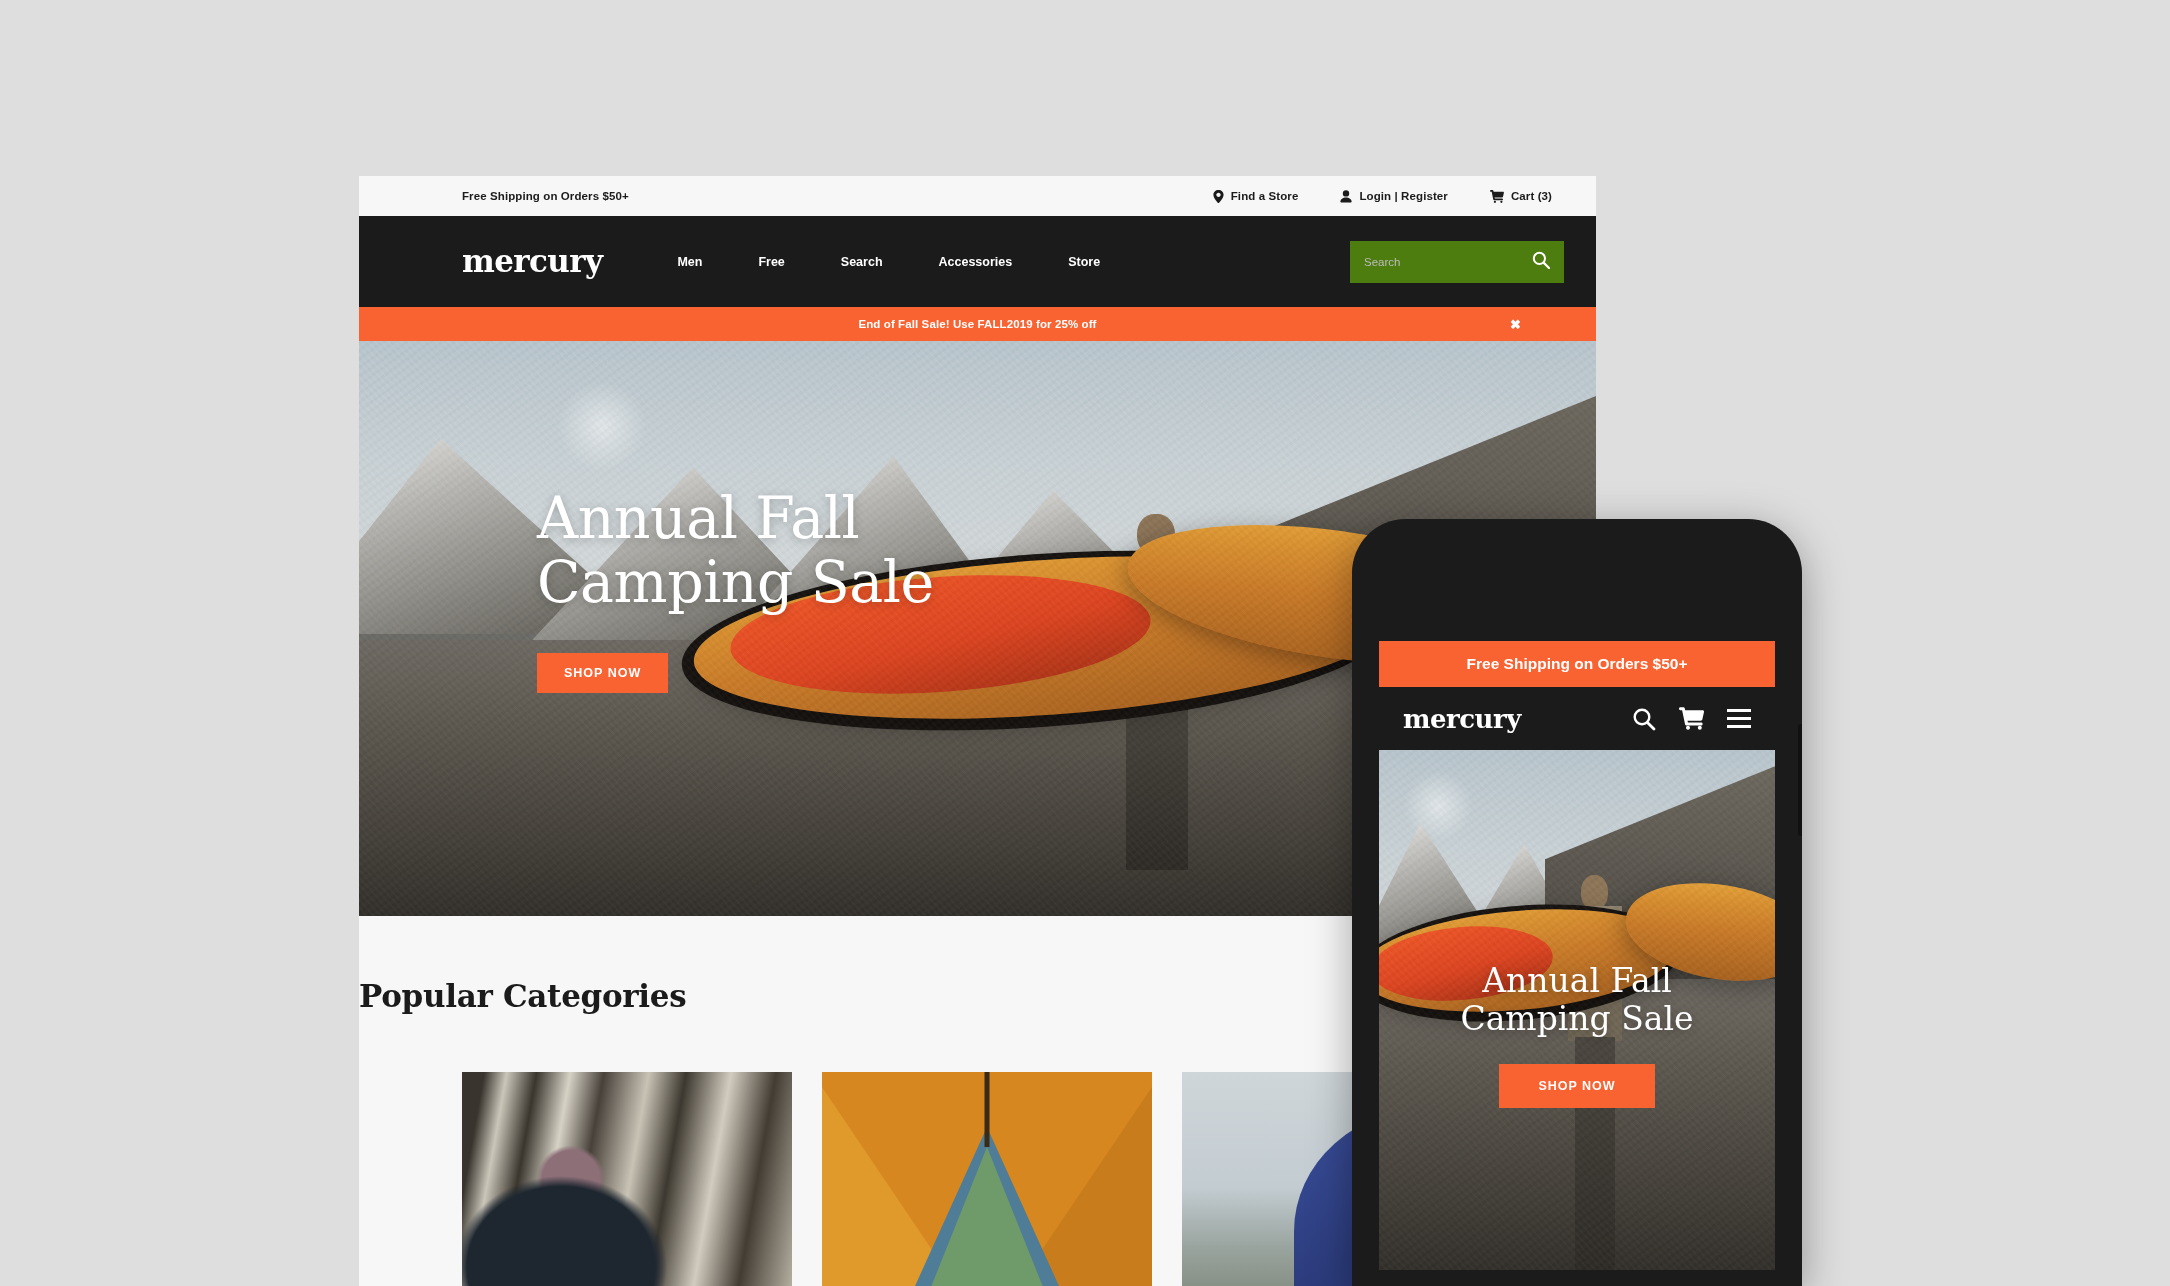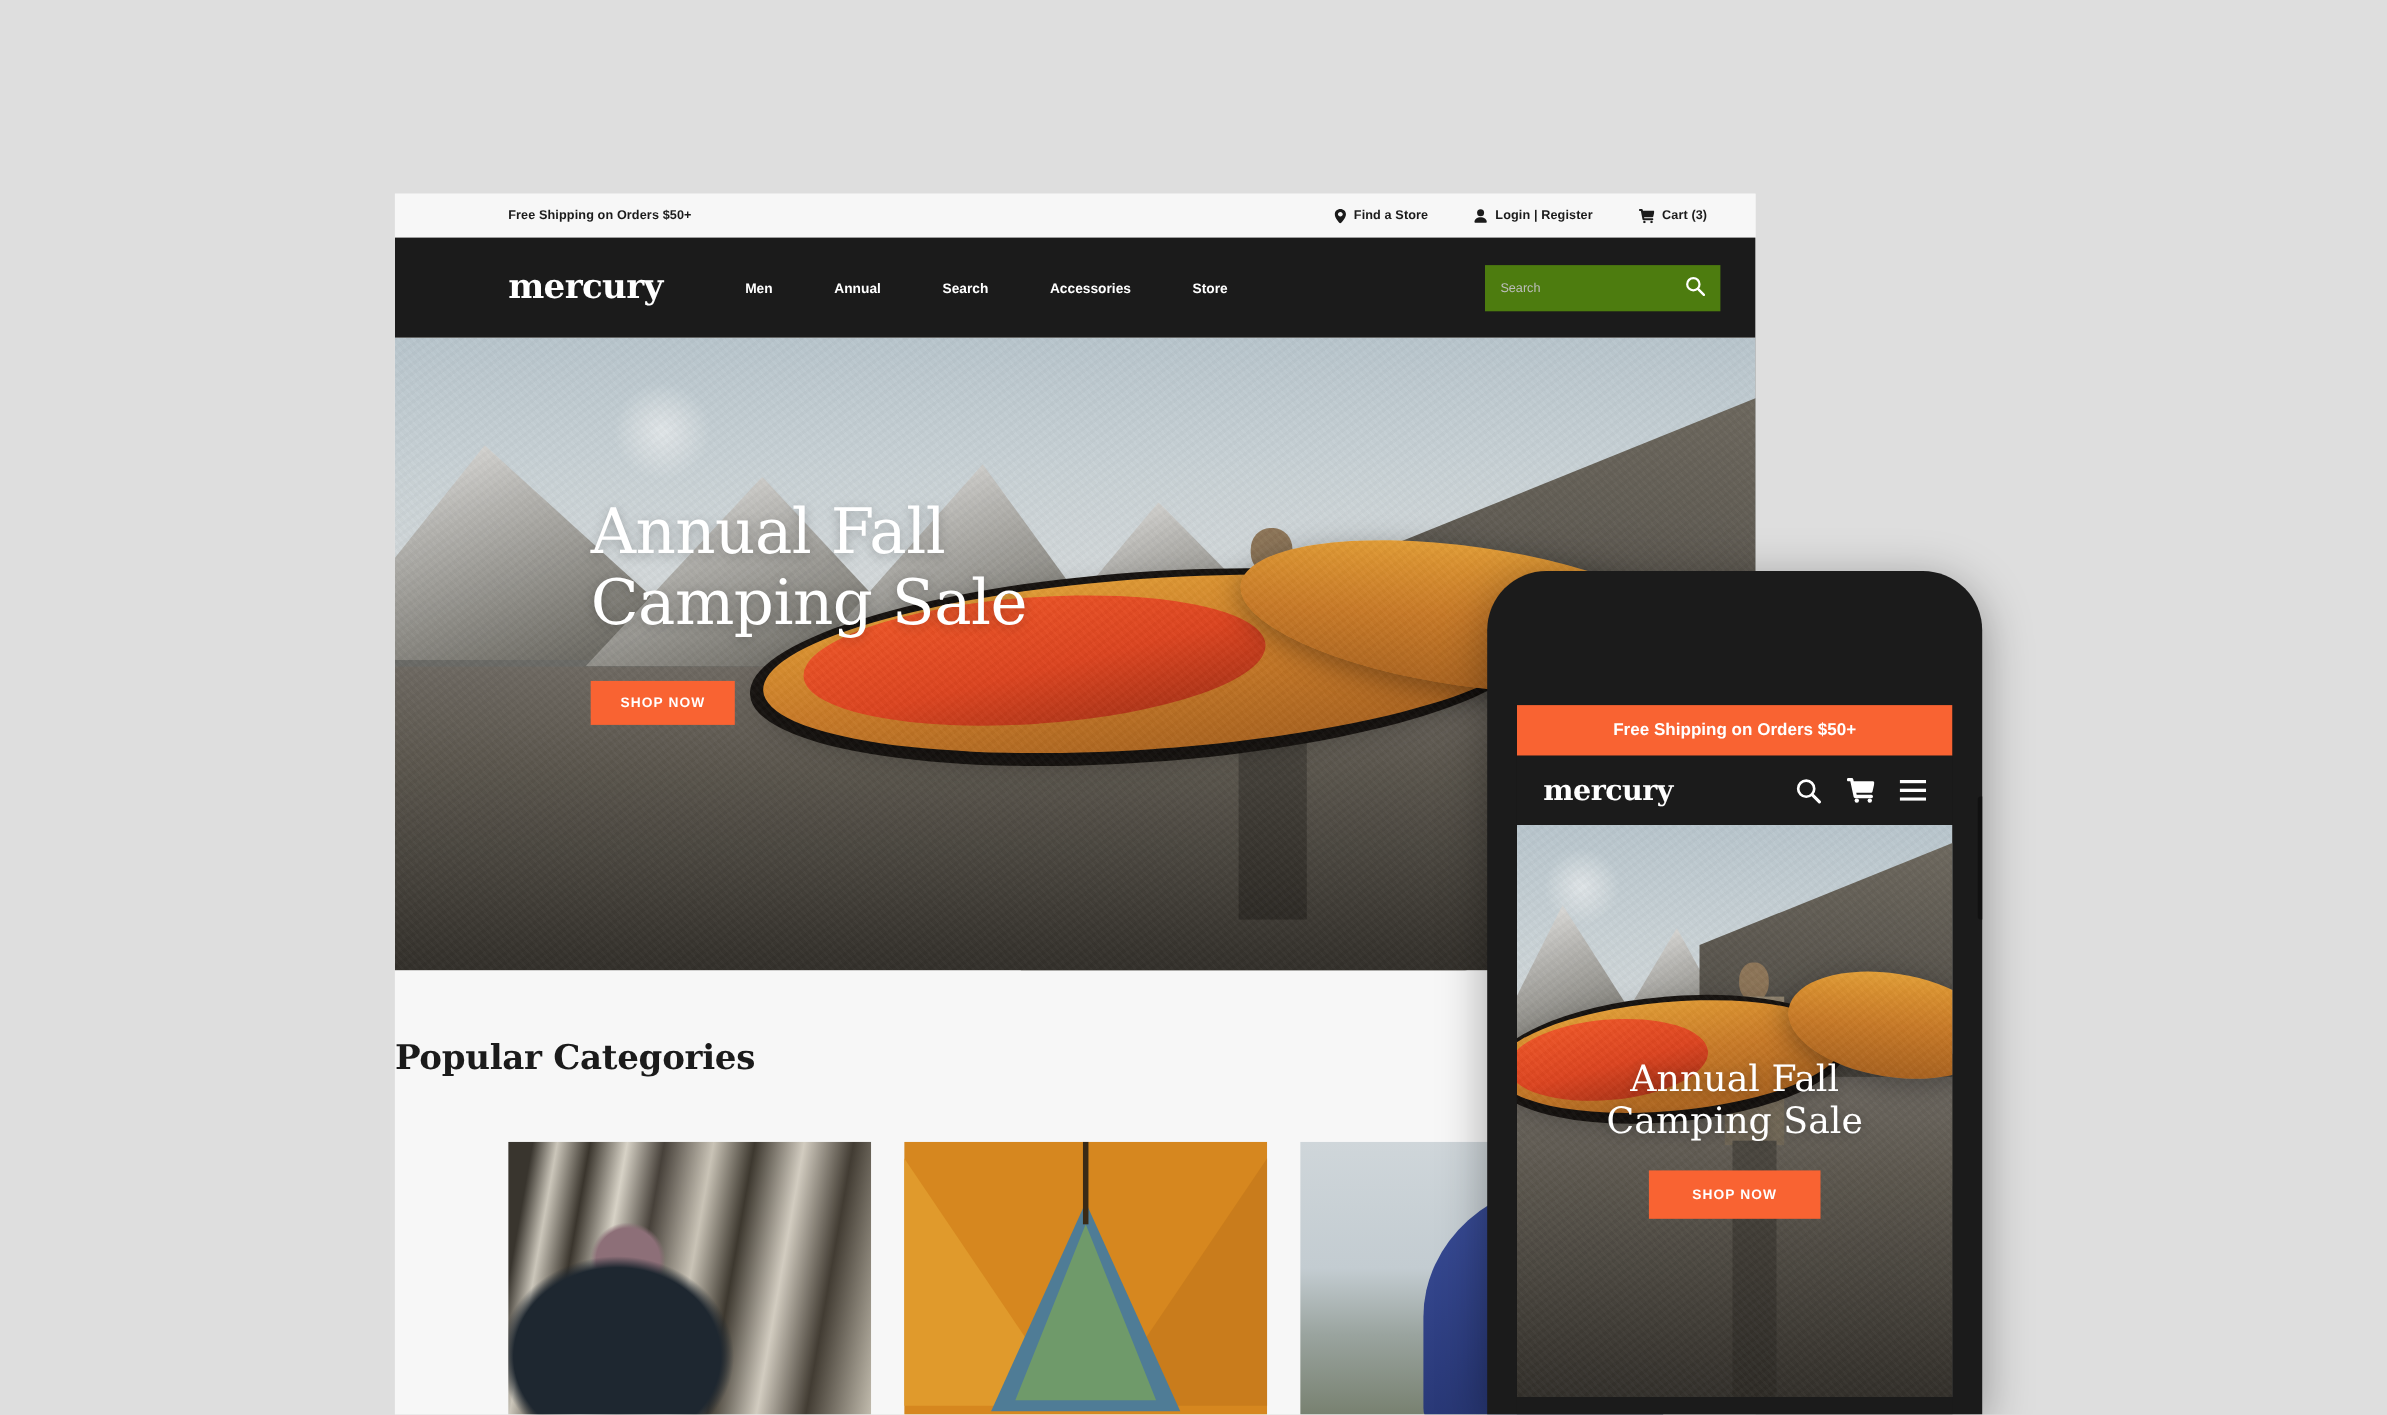--- a/index.html
+++ b/index.html
@@ -273,38 +273,42 @@
           <span>Cart (3)</span>
         </div>
 
       </div>
     </div>
 
     <div class="navbar">
       <div class="logo">mercury</div>
       <div class="nav-links">
         <div class="nav-link">Men</div>
-        <div class="nav-link">Annual</div>
+        <div class="nav-link">Free</div>
         <div class="nav-link">Search</div>
         <div class="nav-link">Accessories</div>
         <div class="nav-link">Store</div>
       </div>
       <div class="search-wrap">
         <input class="search-input" type="text" placeholder="Search" style="">
         <button class="search-btn">
           <span>
             <svg width="18" height="18" viewBox="0 0 18 18">
                 <circle cx="7.4" cy="7.4" r="5.6" fill="none" stroke="#ffffff" stroke-width="2"></circle>
                 <line x1="11.6" y1="11.6" x2="17" y2="17" stroke="#ffffff" stroke-width="2.2" stroke-linecap="round"></line>
               </svg>
           </span>
         </button>
       </div>
     </div>
 
+    <div class="promo">
+      <span class="promo-text">End of Fall Sale!  Use FALL2019 for 25% off</span>
+      <button class="promo-close">✖</button>
+    </div>
 
     <div class="hero">
       <div class="hero-photo ph">
         <div class="sky"></div>
         <div class="sun"></div>
         <div class="peak" style="left:-6%;top:17%;width:30%;height:34%;clip-path:polygon(0 100%,42% 0,100% 100%);"></div>
         <div class="peak" style="left:14%;top:22%;width:26%;height:30%;clip-path:polygon(0 100%,50% 0,100% 100%);"></div>
         <div class="peak" style="left:30%;top:20%;width:24%;height:32%;clip-path:polygon(0 100%,55% 0,100% 100%);"></div>
         <div class="peak" style="left:46%;top:26%;width:22%;height:26%;clip-path:polygon(0 100%,46% 0,100% 100%);"></div>
         <div class="ridge-r"></div>

